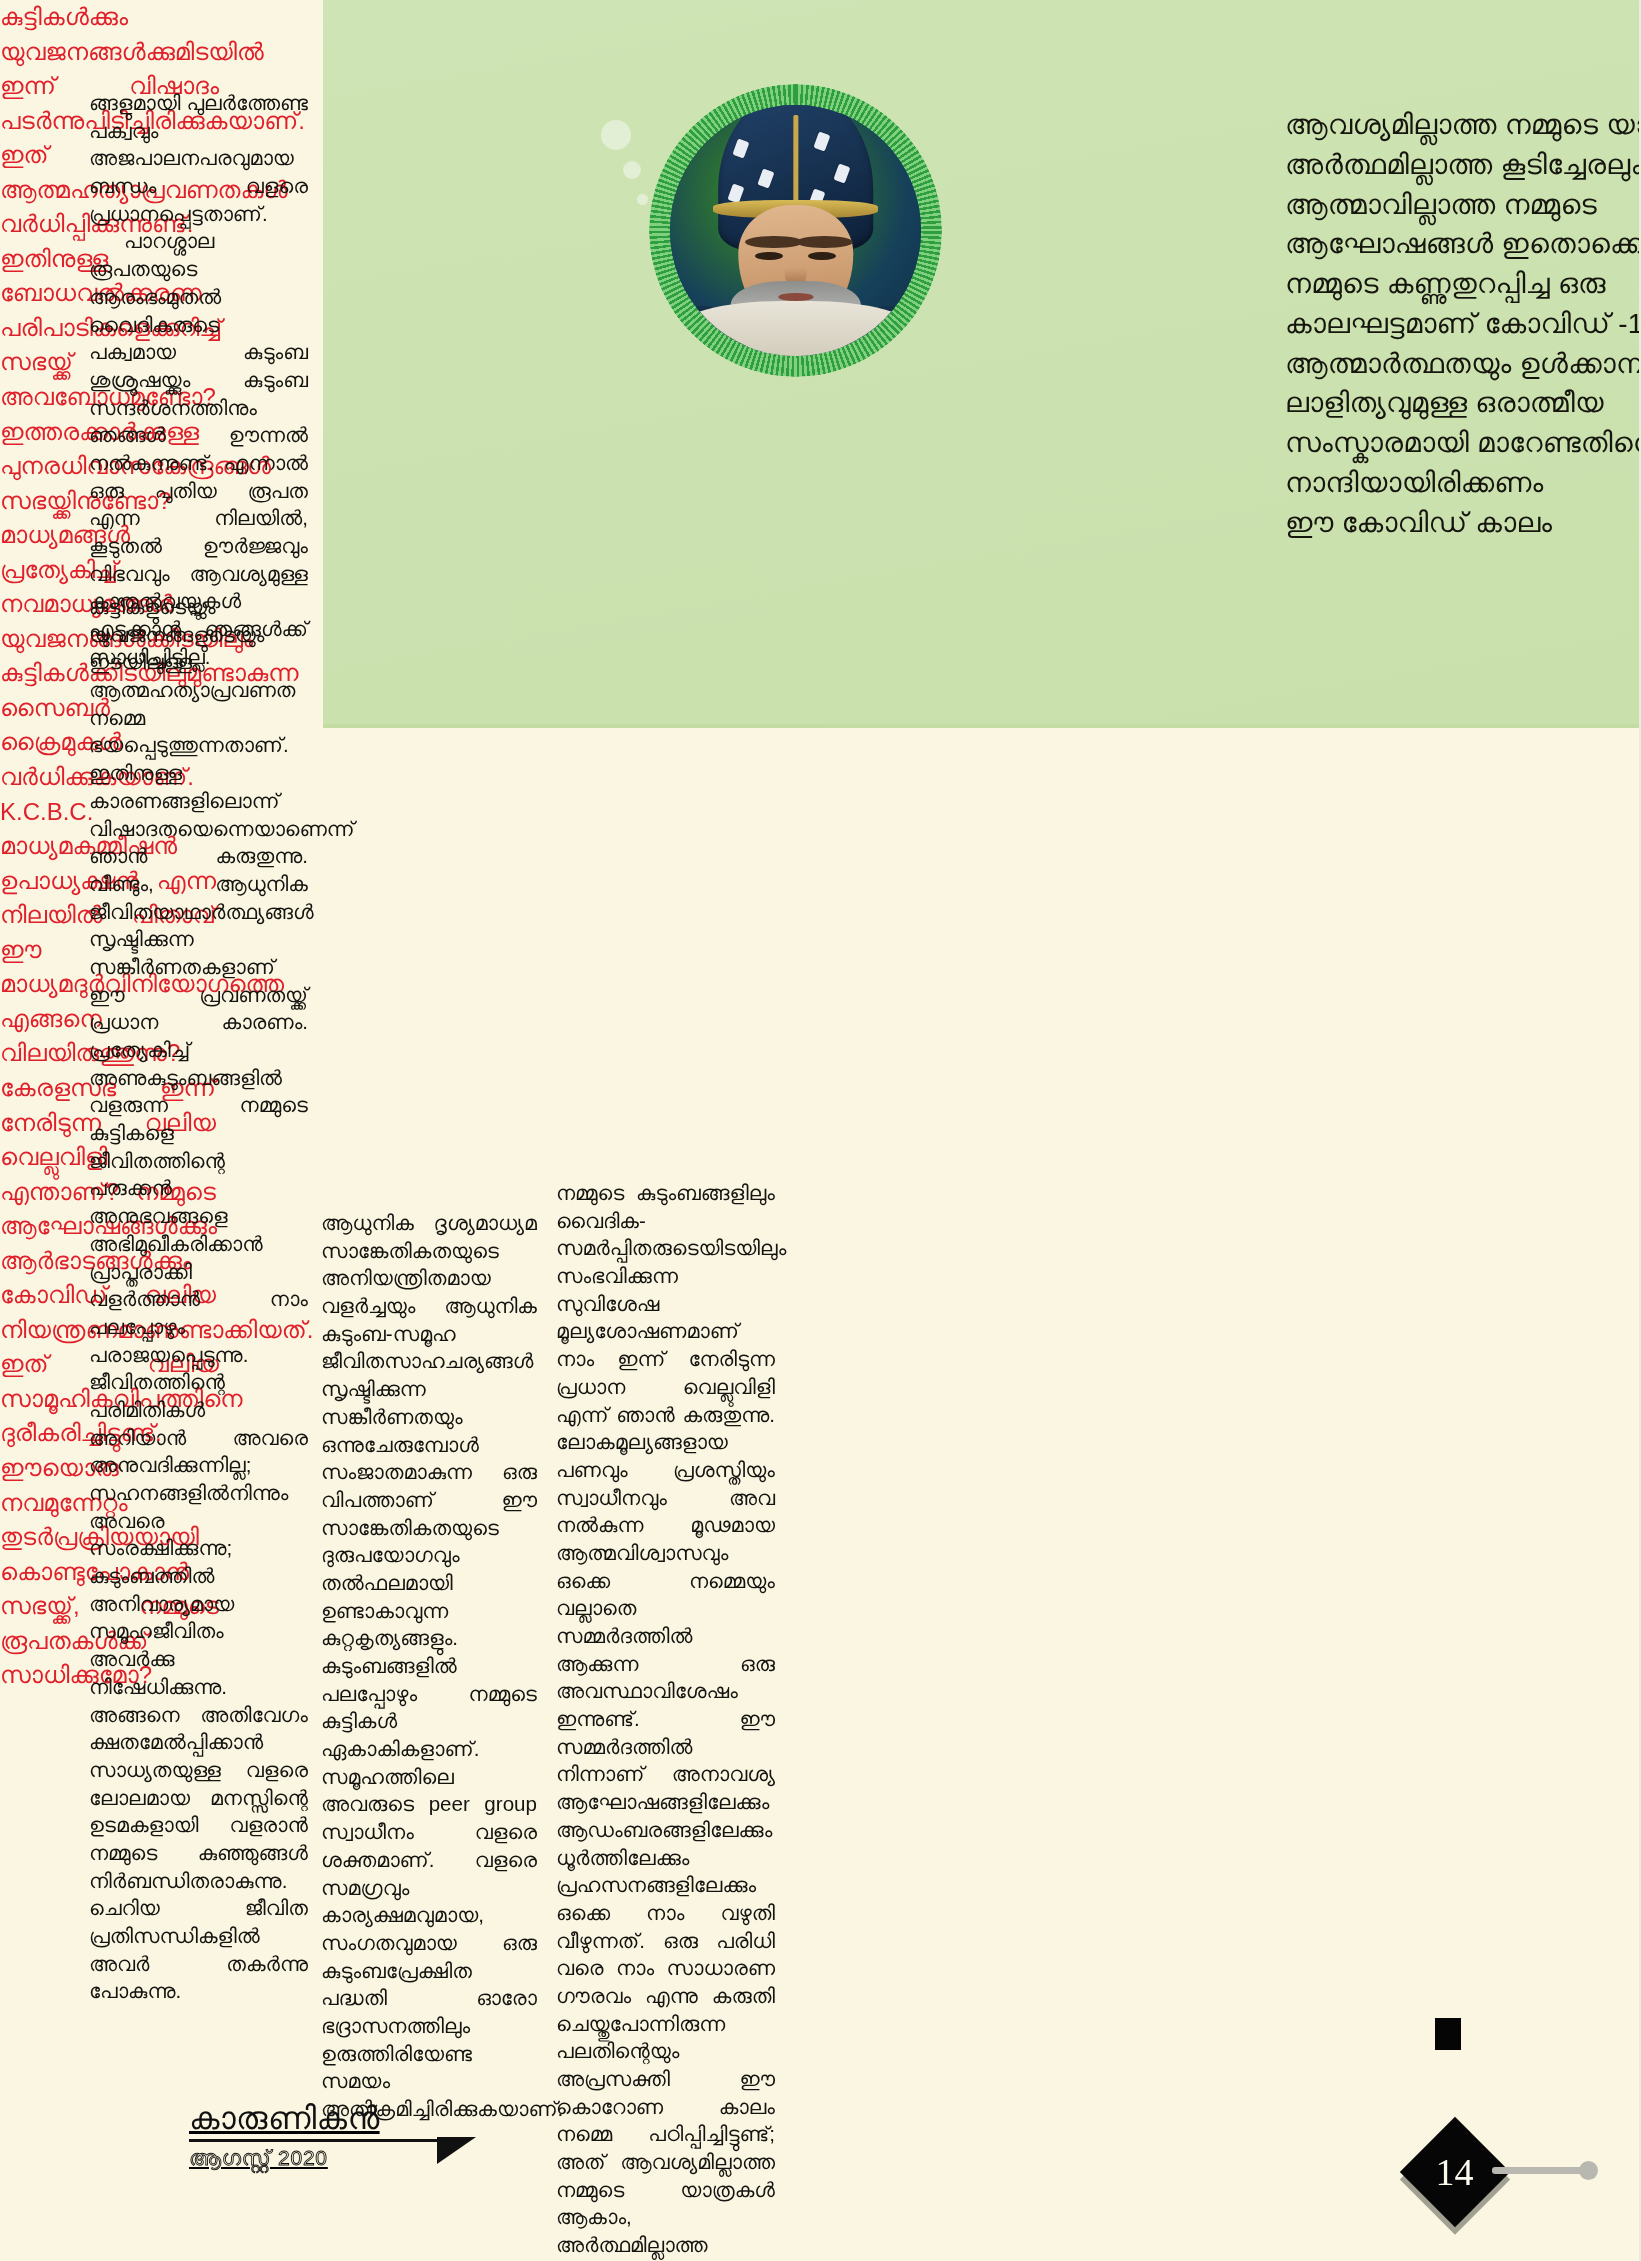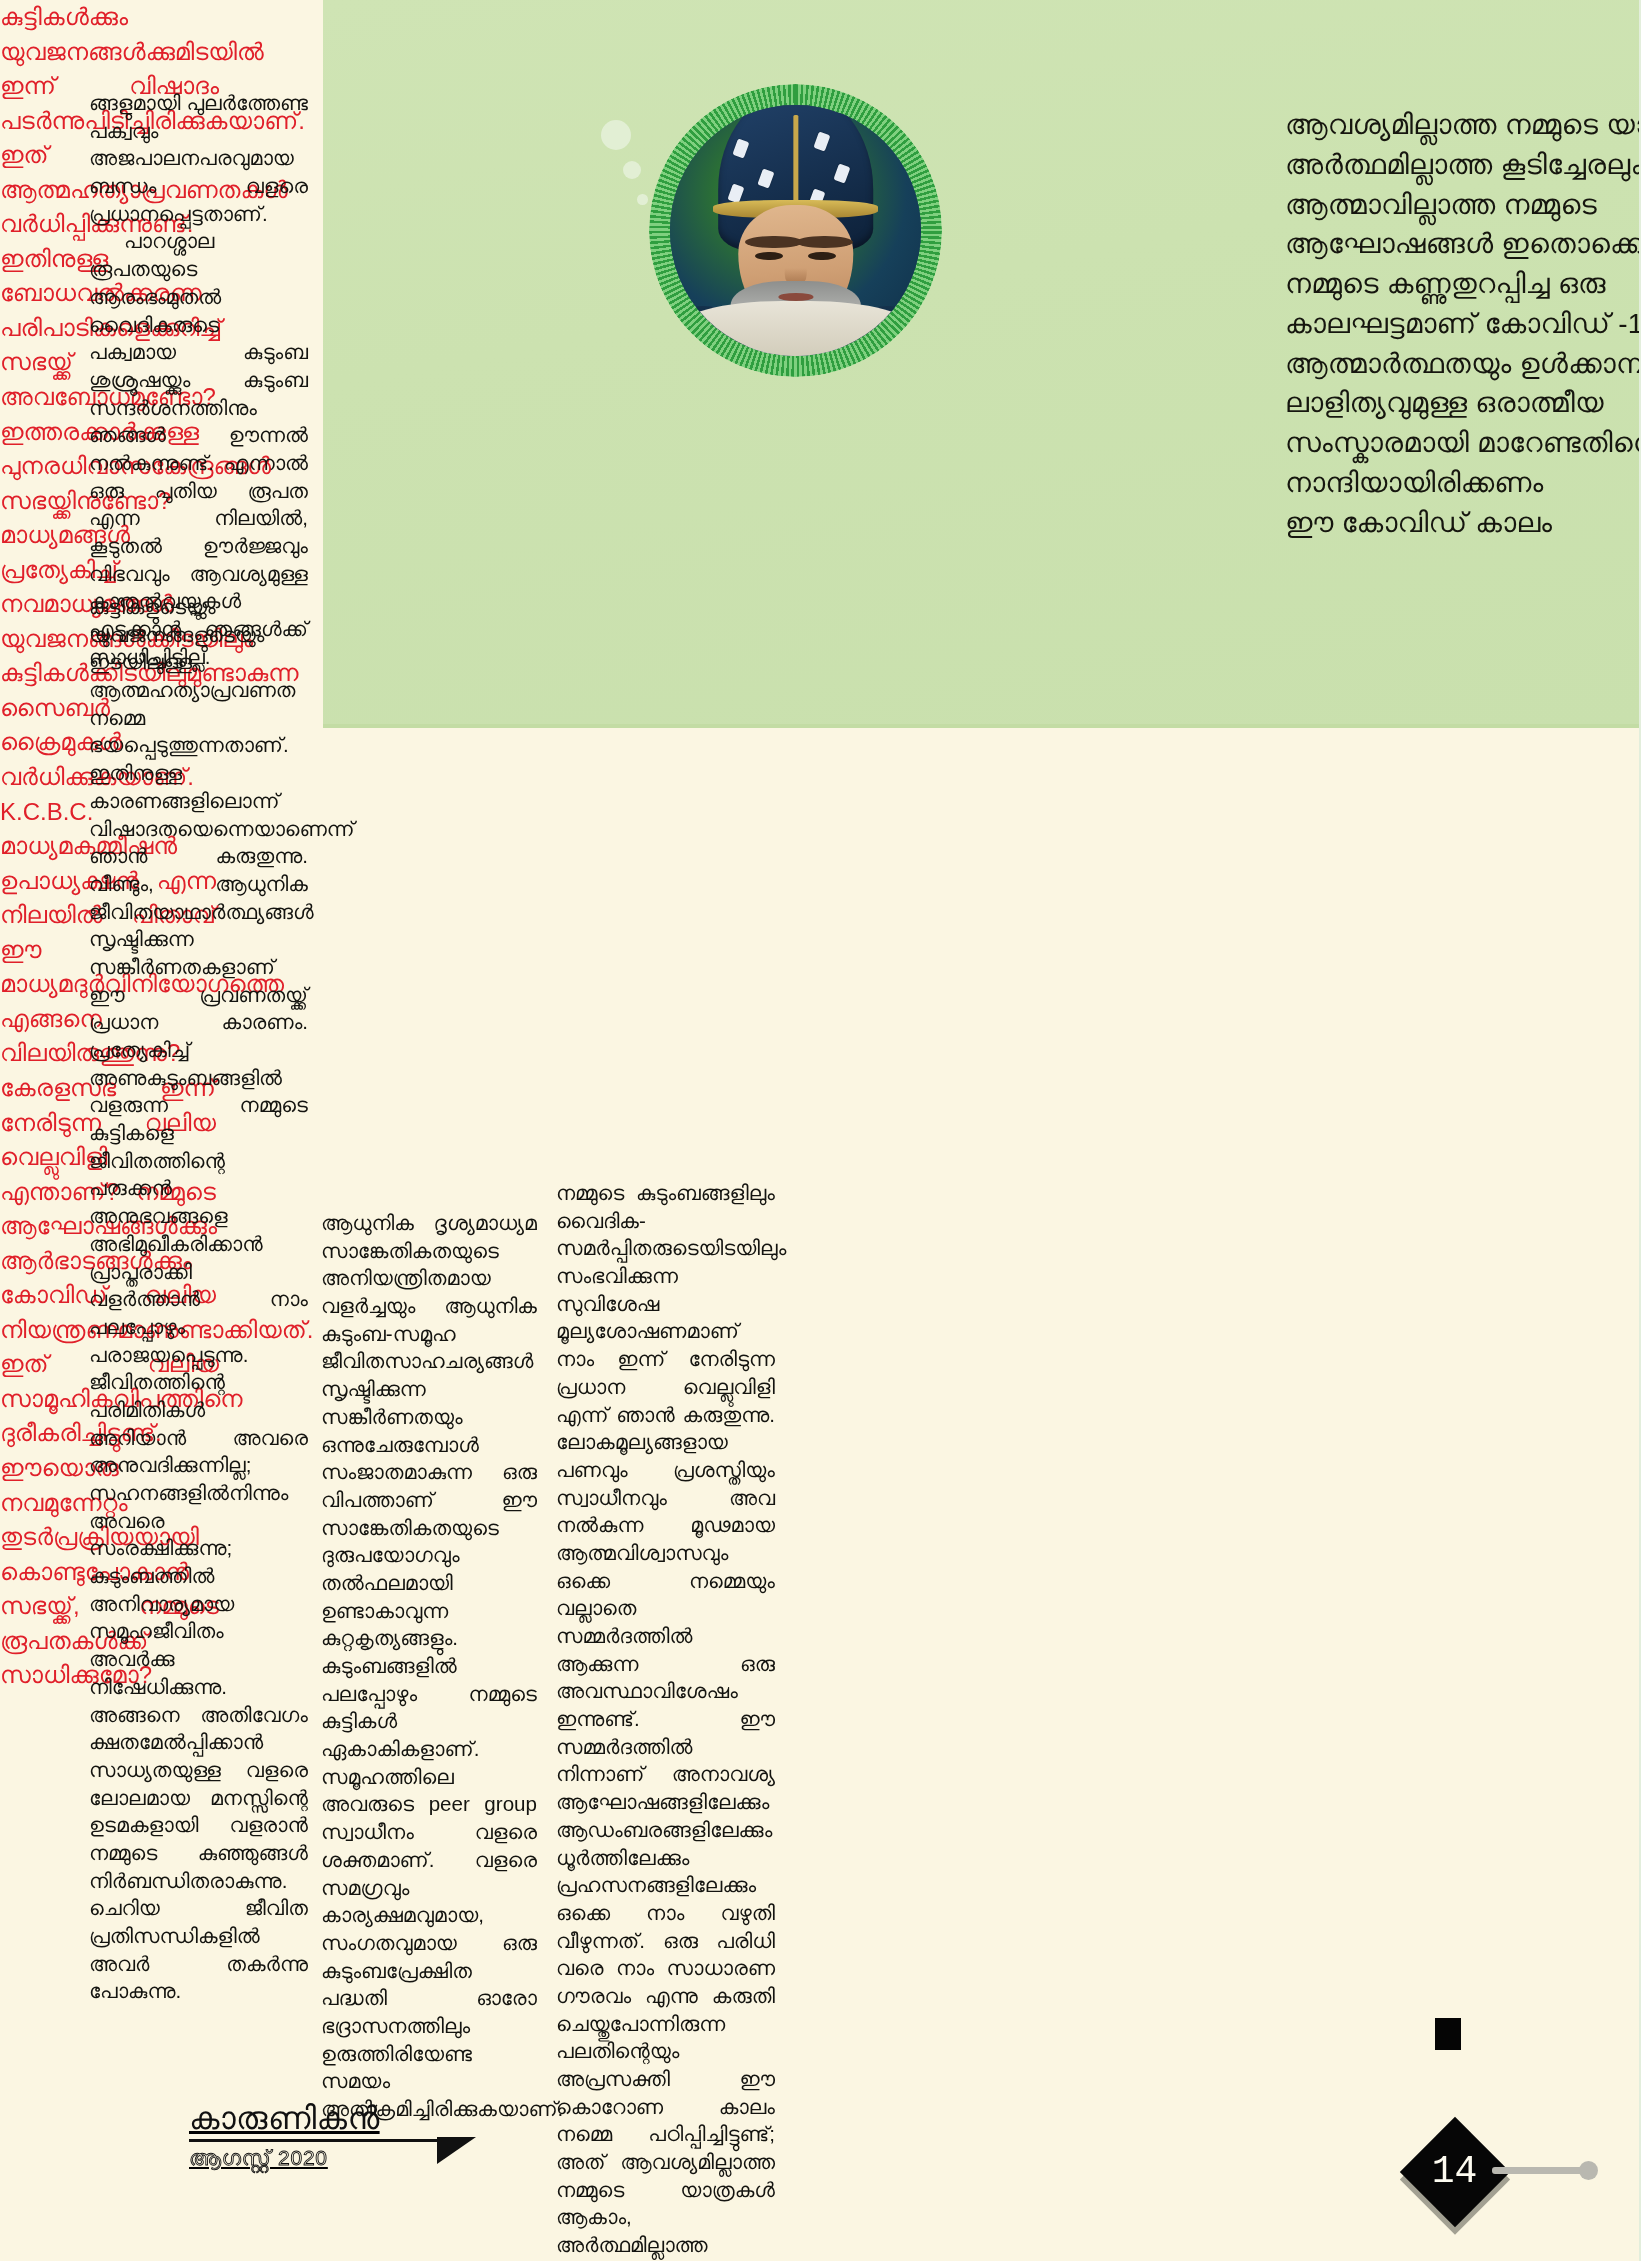--- a/index.html
+++ b/index.html
@@ -276,21 +276,21 @@
     box-shadow: 5.3px 5.3px 0 rgba(90,90,80,.55);
   }
   .diamond-num {
     position: absolute;
     left: 25.5px; top: 7.5px;
     width: 78px; height: 78px;
     display: flex;
     align-items: center;
     justify-content: center;
     color: #fdfbf0;
-    font-family: Liberation Mono, monospace;
+    font-family: Liberation Serif, serif;
     font-size: 38px;
     line-height: 1;
   }
   .pin-line {
     position: absolute;
     left: 102px; top: 42px;
     width: 96px; height: 6.8px;
     background: #b9b8b0;
     border-radius: 3px;
   }

